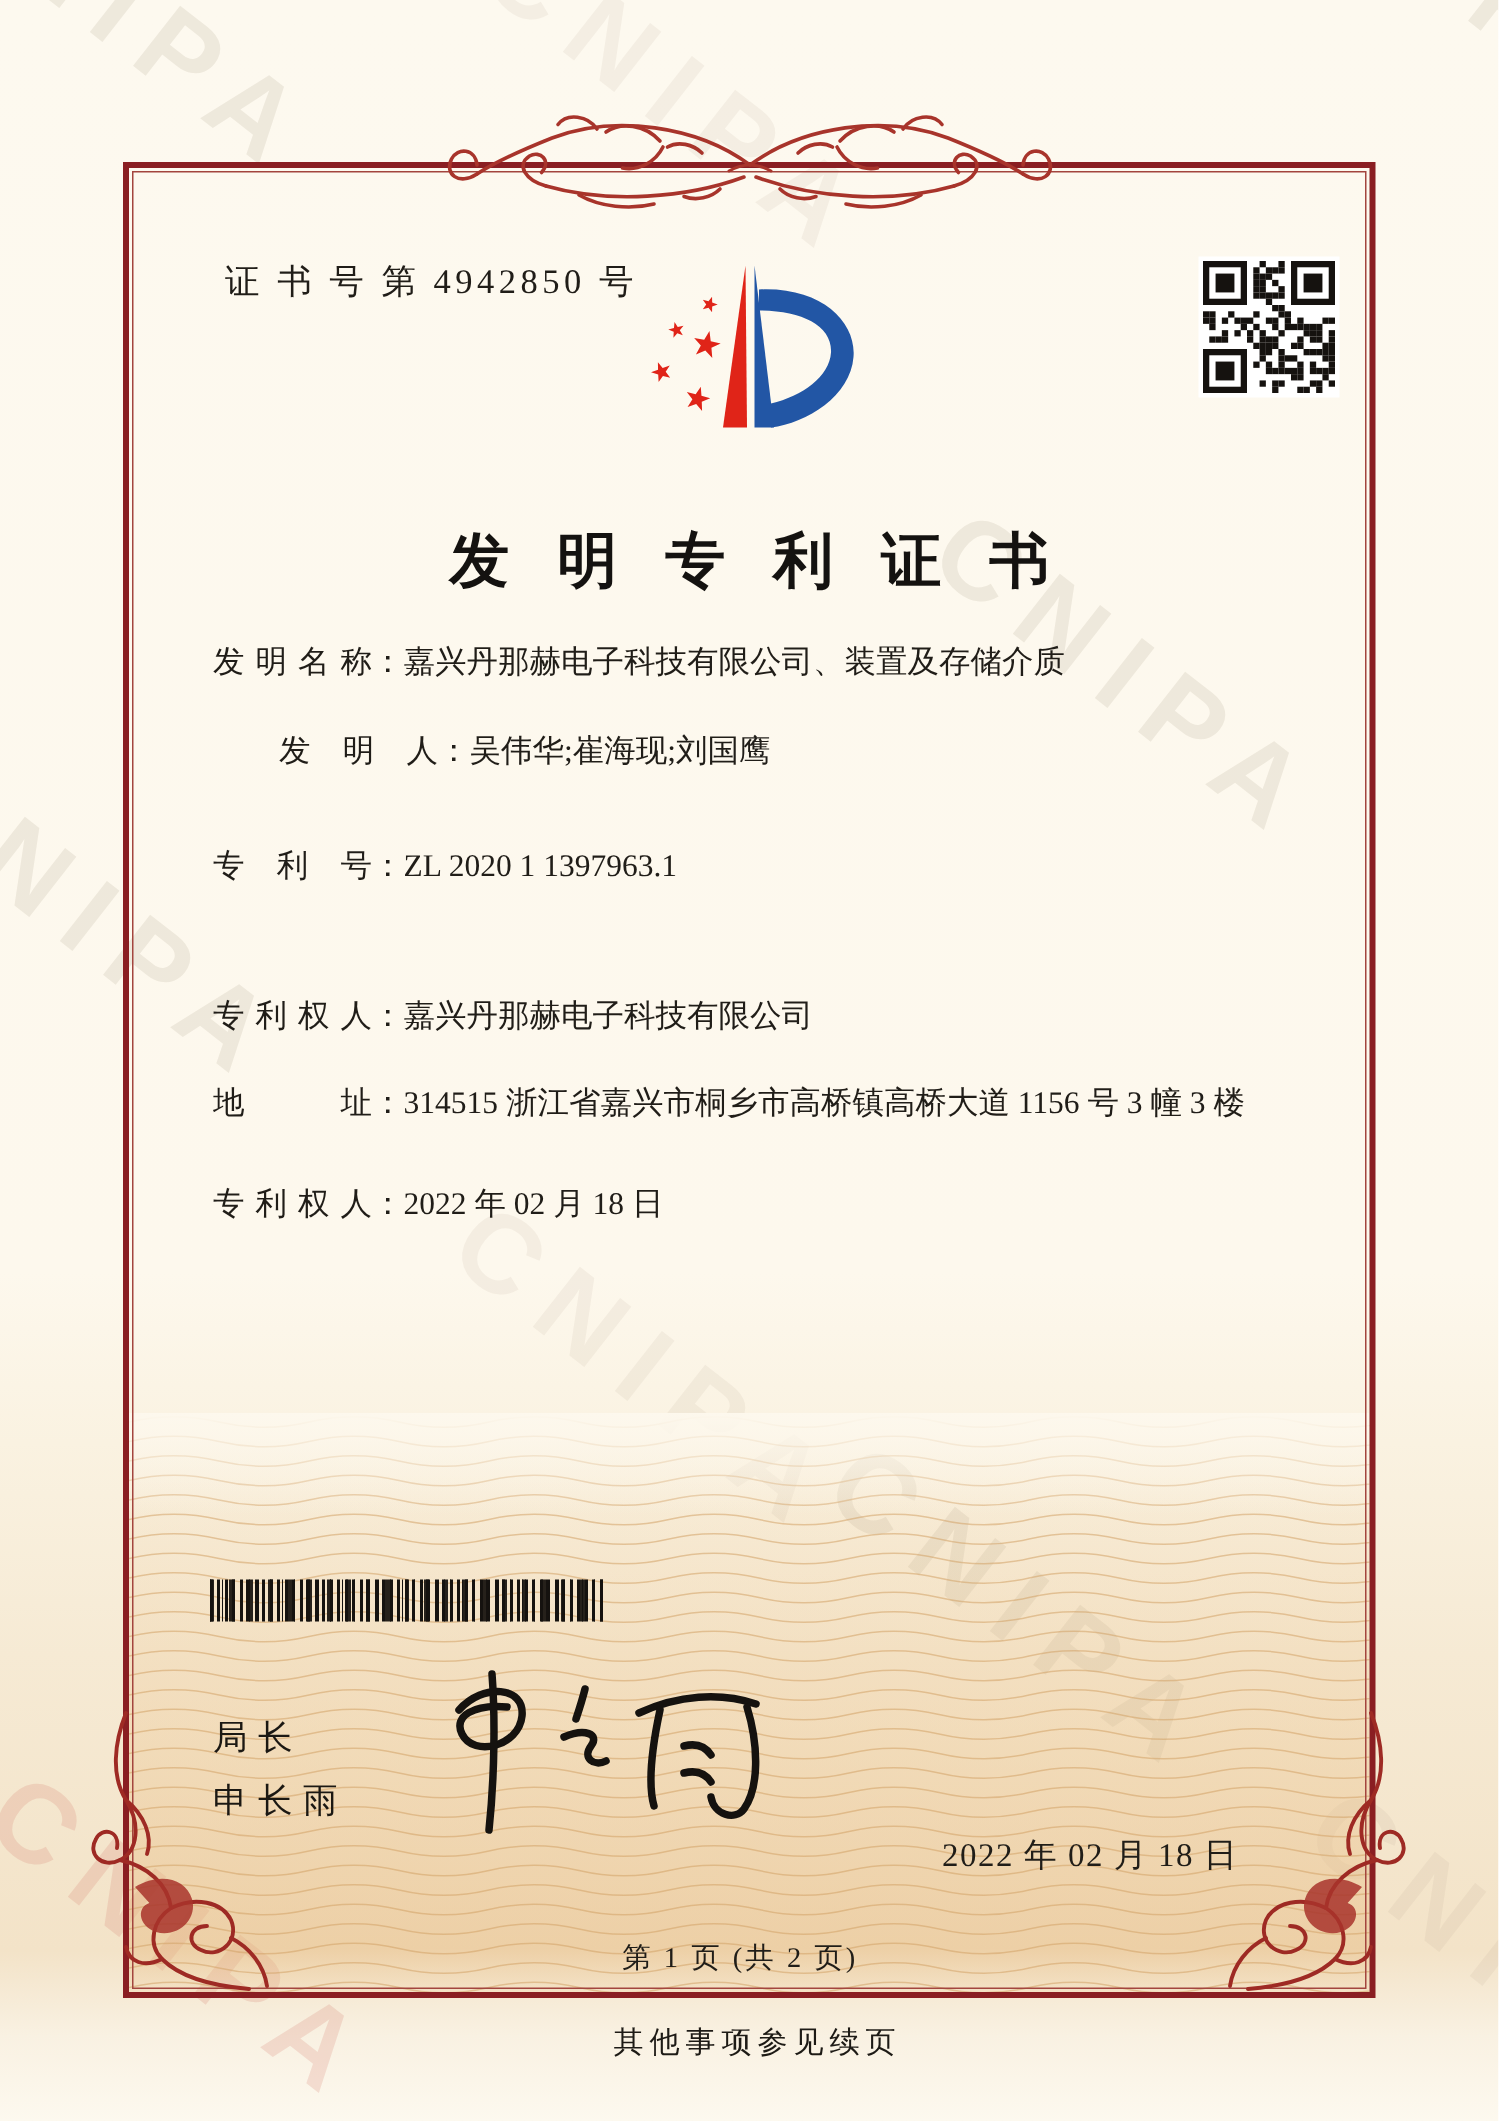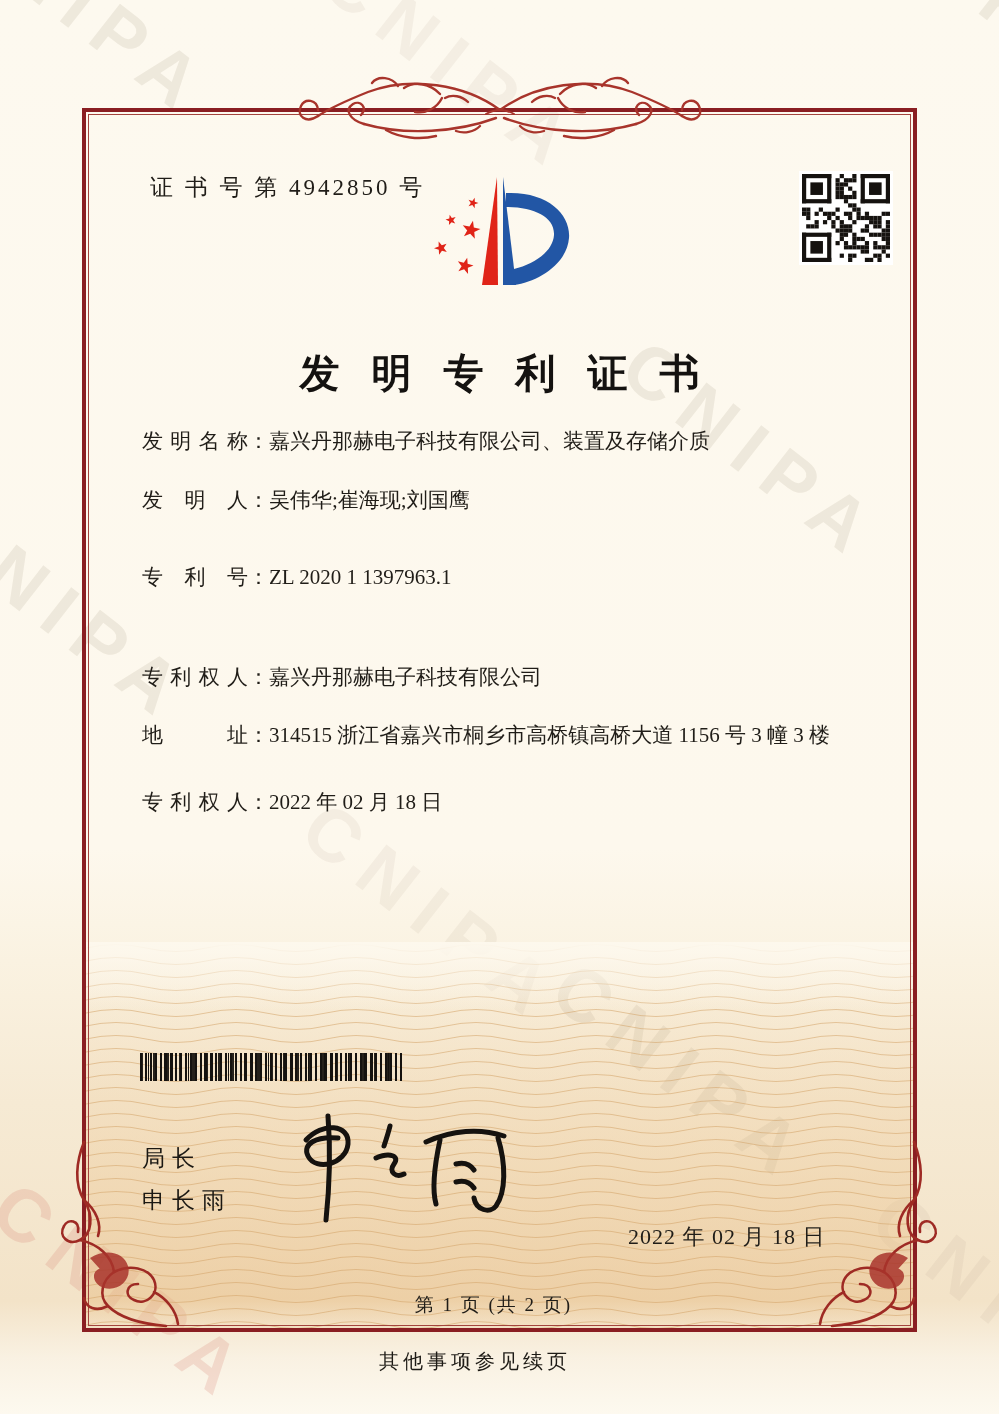--- a/index.html
+++ b/index.html
@@ -47,21 +47,21 @@
     background:
       repeating-linear-gradient(90deg,#15120f 0 2px,transparent 2px 5px),
       repeating-linear-gradient(90deg,#15120f 0 1px,transparent 1px 8px),
       repeating-linear-gradient(90deg,#26211b 0 3px,transparent 3px 13px);
   }
   .sig-title{ position:absolute; left:142px; top:1143px; font-family:"Liberation Sans","DejaVu Sans",sans-serif; font-size:23px; letter-spacing:7px; color:#1b1813; }
   .sig-name{ position:absolute; left:142px; top:1185px; font-family:"Liberation Sans","DejaVu Sans",sans-serif; font-size:23px; letter-spacing:7px; color:#1b1813; }
   .sig-svg{ position:absolute; left:272px; top:1102px; }
   .grant-date-b{ position:absolute; left:628px; top:1222px; font-size:22px; letter-spacing:1px; }
   .page-num{ position:absolute; left:0; top:1292px; width:987px; text-align:center; font-size:19px; letter-spacing:2px; }
-  .foot-note{ position:absolute; left:0; top:1348px; width:950px; text-align:center; font-size:20px; letter-spacing:4px; color:#1d1a15; }
+  .foot-note{ position:absolute; left:0; top:1348px; width:950px; text-align:center; font-size:20px; letter-spacing:4px; color:#1d1a15;padding-left:30px; }
 </style>
 </head>
 <body>
 
 <div id="page">
 
   <div class="wm" style="left:-70px; top:-36px;">CNIPA</div>
   <div class="wm" style="left:820px; top:-66px;">CNIPA</div>
   <div class="wm faint" style="left:300px; top:20px;">CNIPA</div>
   <div class="wm" style="left:600px; top:408px;">CNIPA</div>
@@ -327,21 +327,21 @@
         <rect x="24" y="56" width="4" height="28" fill="#15120f"></rect>
         <rect x="8" y="64" width="12" height="12" fill="#15120f"></rect>
       </svg>
   </div>
 
   <div class="doc-title">发明专利证书</div>
 
   <div class="frow" style="top:425px;">
     <span class="flabel">发明名称</span><span class="fcolon">：</span><span class="fvalue">嘉兴丹那赫电子科技有限公司、装置及存储介质</span>
   </div>
-  <div class="frow" style="top:484px;">
+  <div class="frow" style="top:484px;margin-left:44px;">
     <span class="flabel">发明人</span><span class="fcolon">：</span><span class="fvalue">吴伟华;崔海现;刘国鹰</span>
   </div>
   <div class="frow" style="top:561px;">
     <span class="flabel">专利号</span><span class="fcolon">：</span><span class="fvalue">ZL 2020 1 1397963.1</span>
   </div>
   <div class="frow" style="top:661px;">
     <span class="flabel">专利权人</span><span class="fcolon">：</span><span class="fvalue">嘉兴丹那赫电子科技有限公司</span>
   </div>
   <div class="frow" style="top:719px;">
     <span class="flabel">地址</span><span class="fcolon">：</span><span class="fvalue" style="max-width:578px;">314515 浙江省嘉兴市桐乡市高桥镇高桥大道 1156 号 3 幢 3 楼</span>

